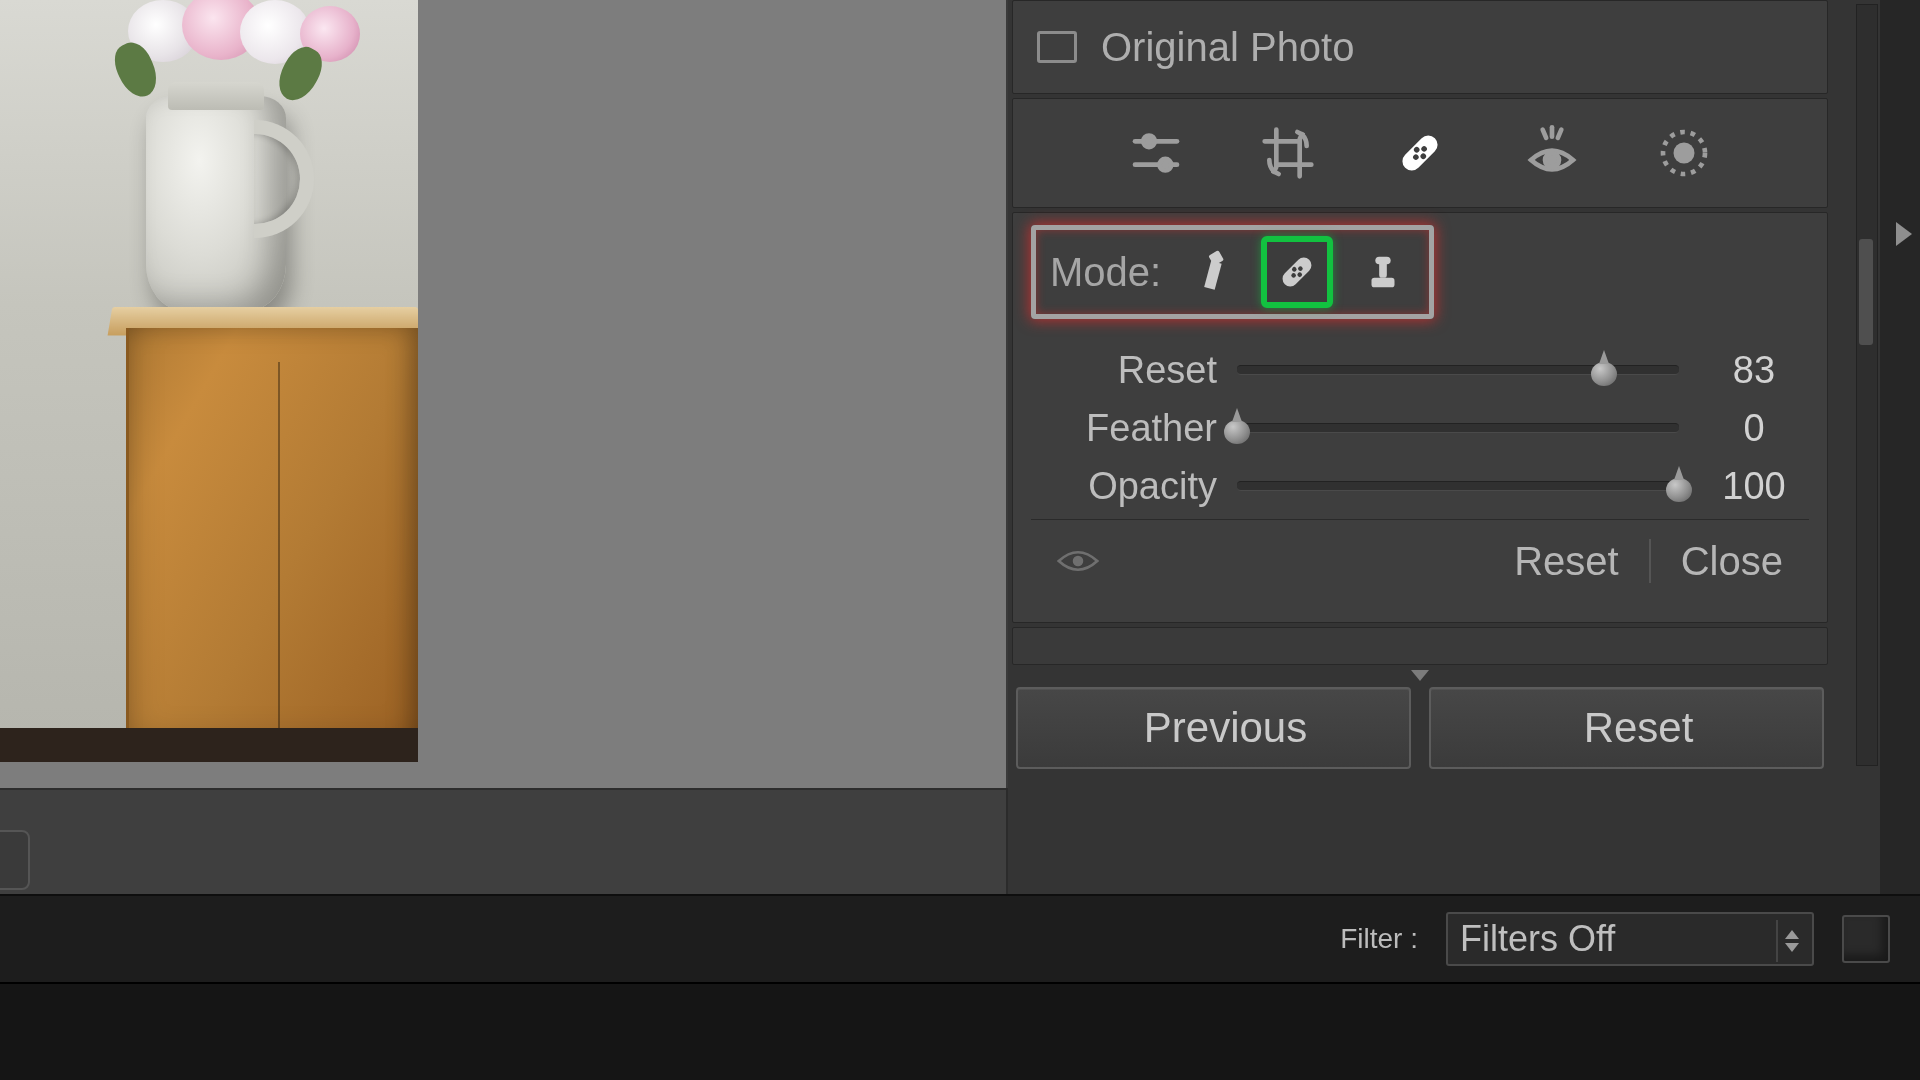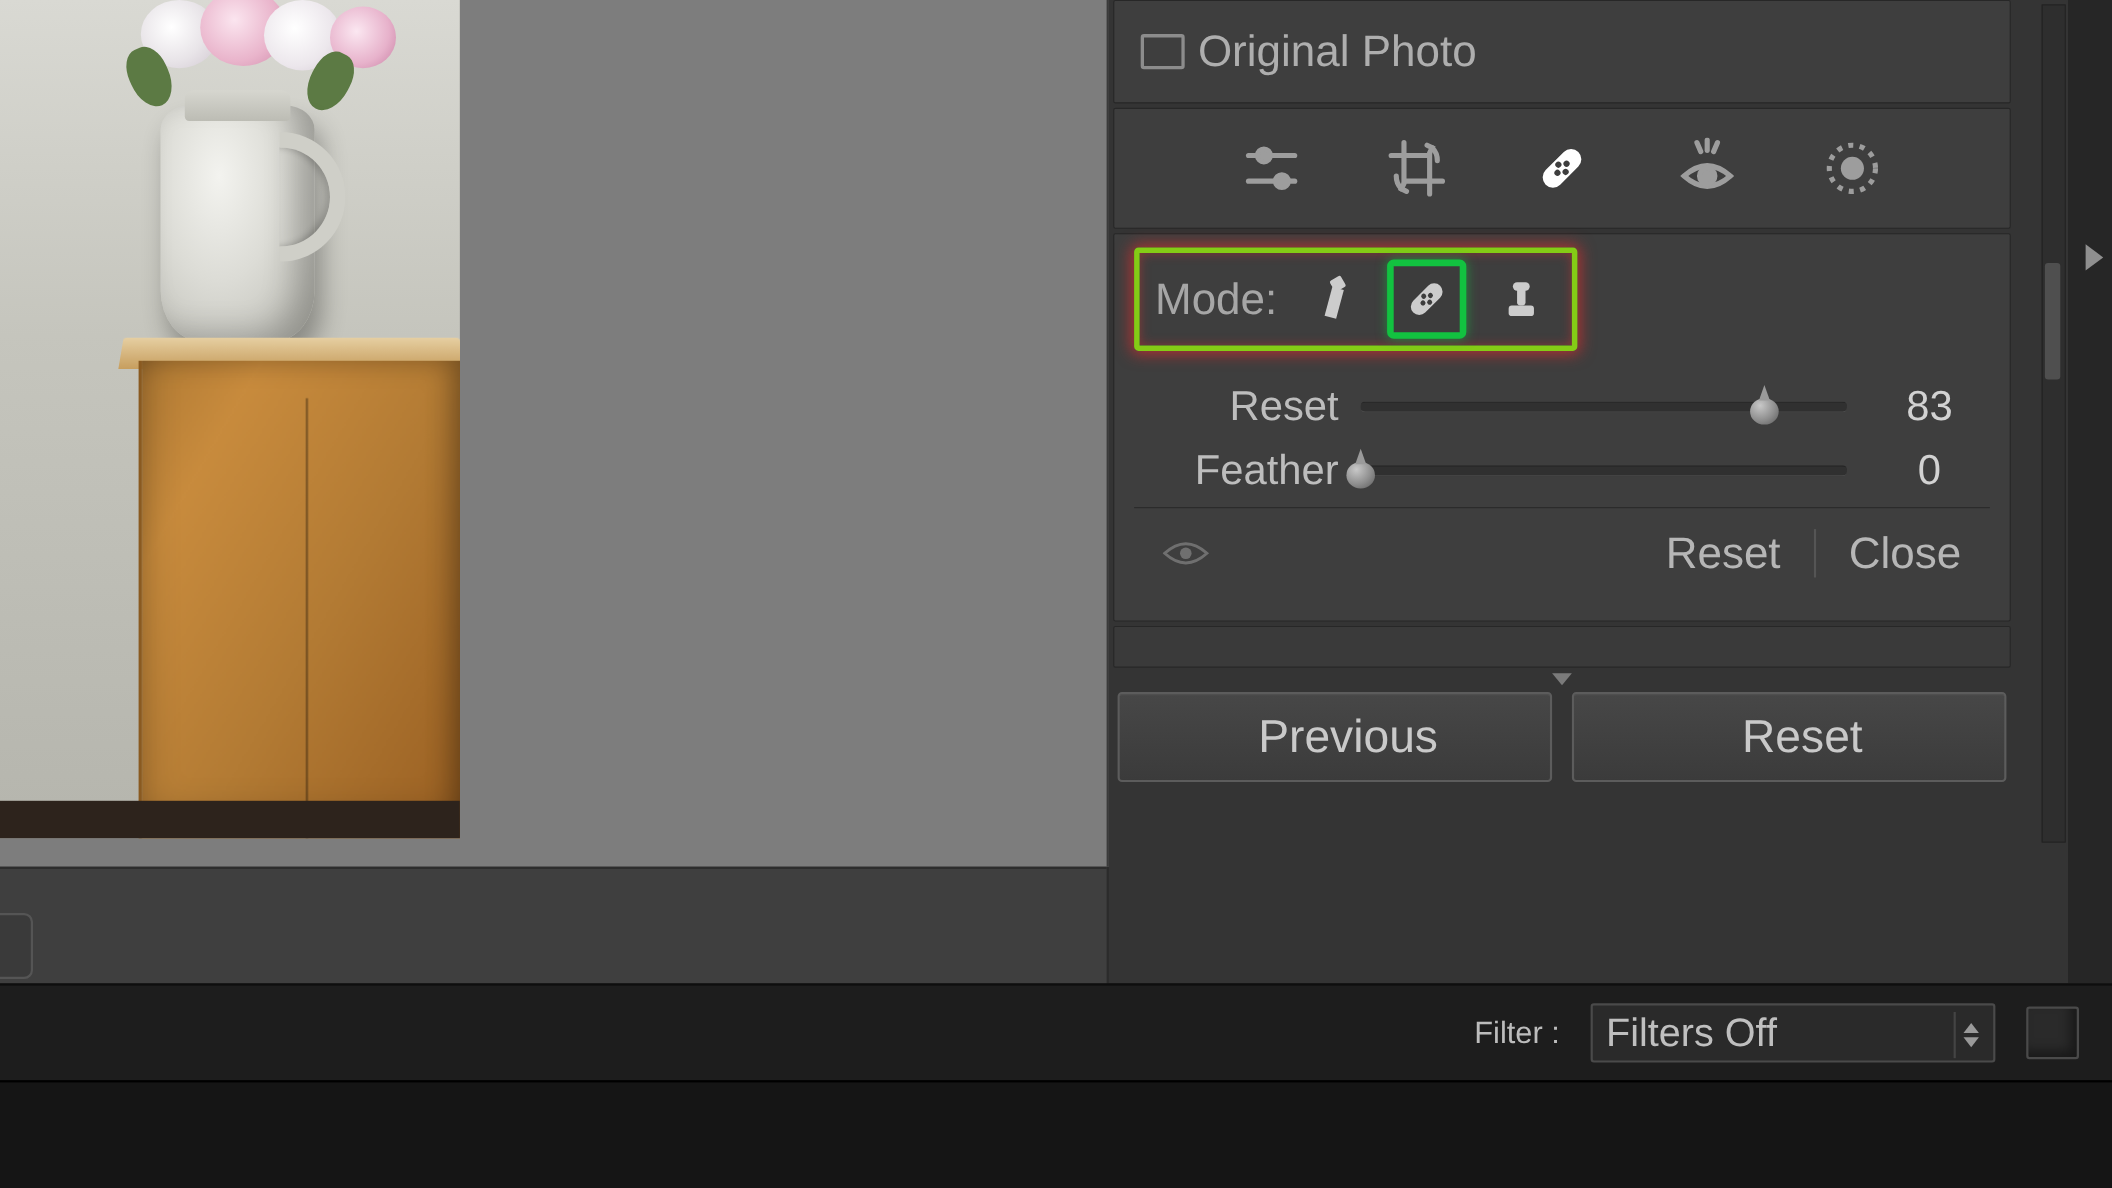--- a/index.html
+++ b/index.html
@@ -154,21 +154,21 @@
     border-radius: 2px;
     margin-bottom: 4px;
   }
 
   
   .orig-row {
     height: 92px;
     display: flex;
     align-items: center;
     padding: 0 24px;
-    gap: 12px;
+    gap: 24px;
   }
   .checkbox {
     width: 34px; height: 26px;
     border: 3px solid #8c8c8c;
     border-radius: 3px;
     background: transparent;
   }
   .orig-label {
     font-size: 40px;
     color: #aeaeae;
@@ -194,21 +194,21 @@
   
   .heal-body {
     padding: 12px 18px 20px 18px;
   }
 
   .mode-row {
     display: inline-flex;
     align-items: center;
     gap: 20px;
     padding: 6px 16px 6px 14px;
-    border: 5px solid #84cc16;
+    border: 5px solid #a3a3a3;
     box-shadow: 0 0 14px 2px rgba(255,42,42,.6), inset 0 0 10px rgba(255,42,42,.4);
     border-radius: 4px;
   }
   .mode-label {
     font-size: 40px;
     color: #a6a6a6;
   }
   .mode-btn {
     width: 60px; height: 60px;
     display: flex; align-items: center; justify-content: center;
@@ -569,20 +569,27 @@
             </div>
             <div class="val">83</div>
           </div>
           <div class="slider-row">
             <div class="lab">Feather</div>
             <div class="track">
               <div class="thumb" style="left:0%"></div>
             </div>
             <div class="val">0</div>
           </div>
+          <div class="slider-row">
+            <div class="lab">Opacity</div>
+            <div class="track">
+              <div class="thumb" style="left:100%"></div>
+            </div>
+            <div class="val">100</div>
+          </div>
         </div>
 
         <div class="rc-row">
           <div class="eye-dim">
             <svg viewBox="0 0 48 32">
                 <path d="M2 16 Q24 -4 46 16 Q24 36 2 16 Z" fill="none" stroke="currentColor" stroke-width="3"></path>
                 <circle cx="24" cy="16" r="6" fill="currentColor"></circle>
               </svg>
           </div>
           <span class="link">Reset</span>

